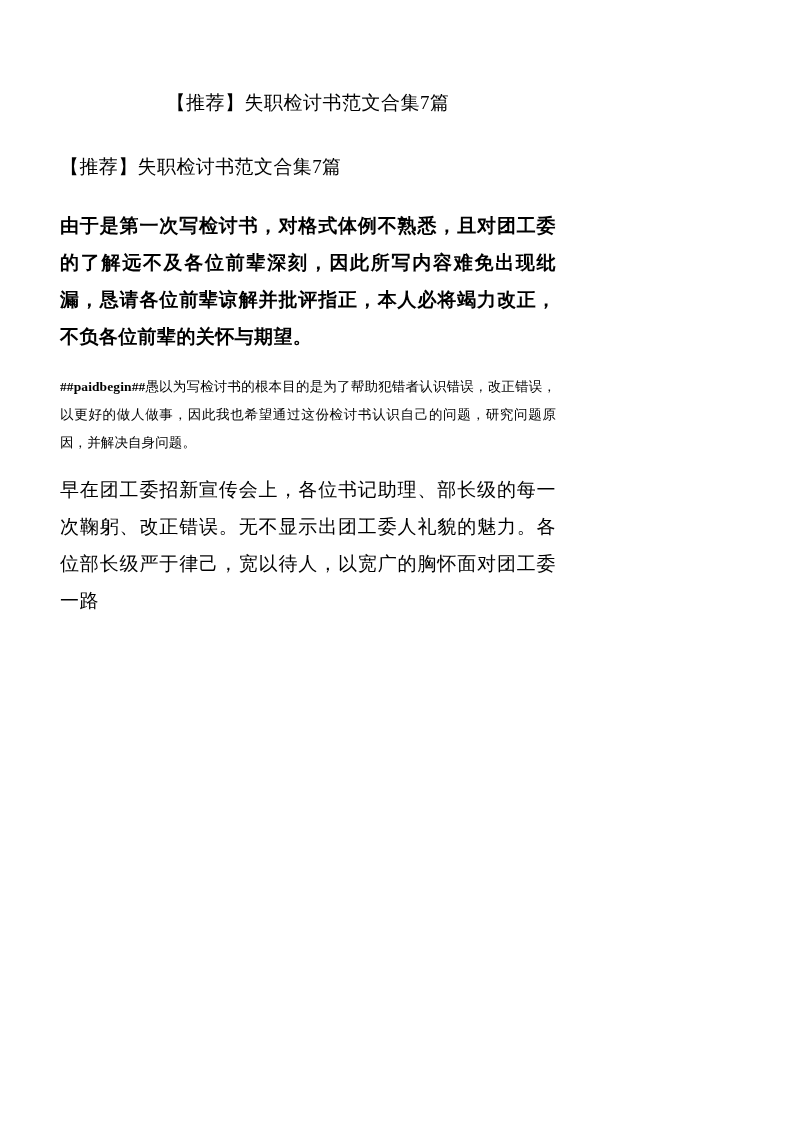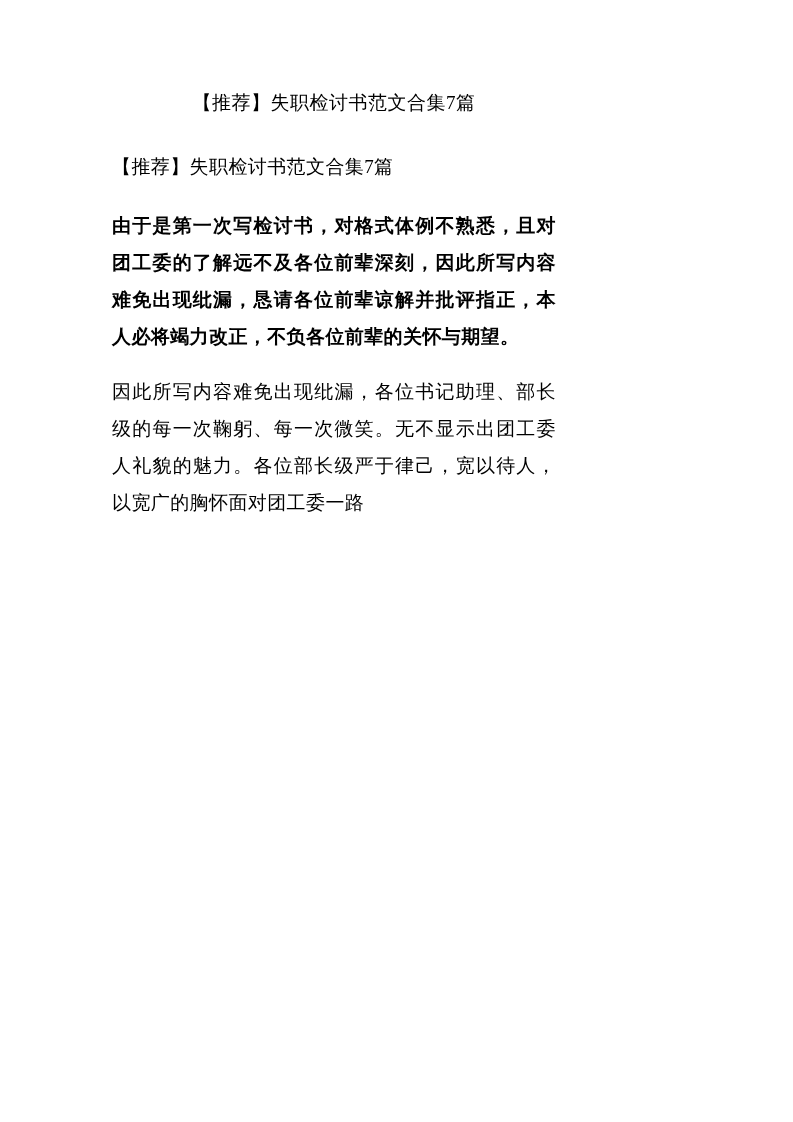--- a/index.html
+++ b/index.html
@@ -11,21 +11,21 @@
     width: 793px;
     height: 1122px;
     font-family: "Liberation Serif", "DejaVu Serif", serif;
     color: #000000;
     overflow: hidden;
   }
   .page {
     width: 668px;
     height: 1122px;
     box-sizing: border-box;
-    padding: 86px 112px 40px 112px;
+    padding: 86px 112px 40px 60px;
     position: relative;
   }
   .doc-title {
     text-align: center;
     font-size: 19px;
     line-height: 34px;
     letter-spacing: 0.5px;
     margin: 0 0 28px 0;
     font-weight: 400;
   }
@@ -62,17 +62,18 @@
 
 <div class="page">
 
   <h1 class="doc-title">【推荐】失职检讨书范文合集7篇</h1>
 
   <p class="para heading-line">【推荐】失职检讨书范文合集7篇</p>
 
 
   <p class="para body-gap">由于是第一次写检讨书，对格式体例不熟悉，且对团工委的了解远不及各位前辈深刻，因此所写内容难免出现纰漏，恳请各位前辈谅解并批评指正，本人必将竭力改正，不负各位前辈的关怀与期望。</p>
 
+  <p class="para small"><span class="marker">##paidbegin##</span><span>愚以为写检讨书的根本目的是为了帮助犯错者认识错误，改正错误，以更好的做人做事，因此我也希望通过这份检讨书认识自己的问题，研究问题原因，并解决自身问题。</span></p>
 
 
-  <p class="para">因此所写内容难免出现纰漏，各位书记助理、部长级的每一次鞠躬、每一次微笑。无不显示出团工委人礼貌的魅力。各位部长级严于律己，宽以待人，以宽广的胸怀面对团工委一路</p>
+  <p class="para">早在团工委招新宣传会上，各位书记助理、部长级的每一次鞠躬、改正错误。无不显示出团工委人礼貌的魅力。各位部长级严于律己，宽以待人，以宽广的胸怀面对团工委一路</p>
 
 </div>
 
 </body></html>

